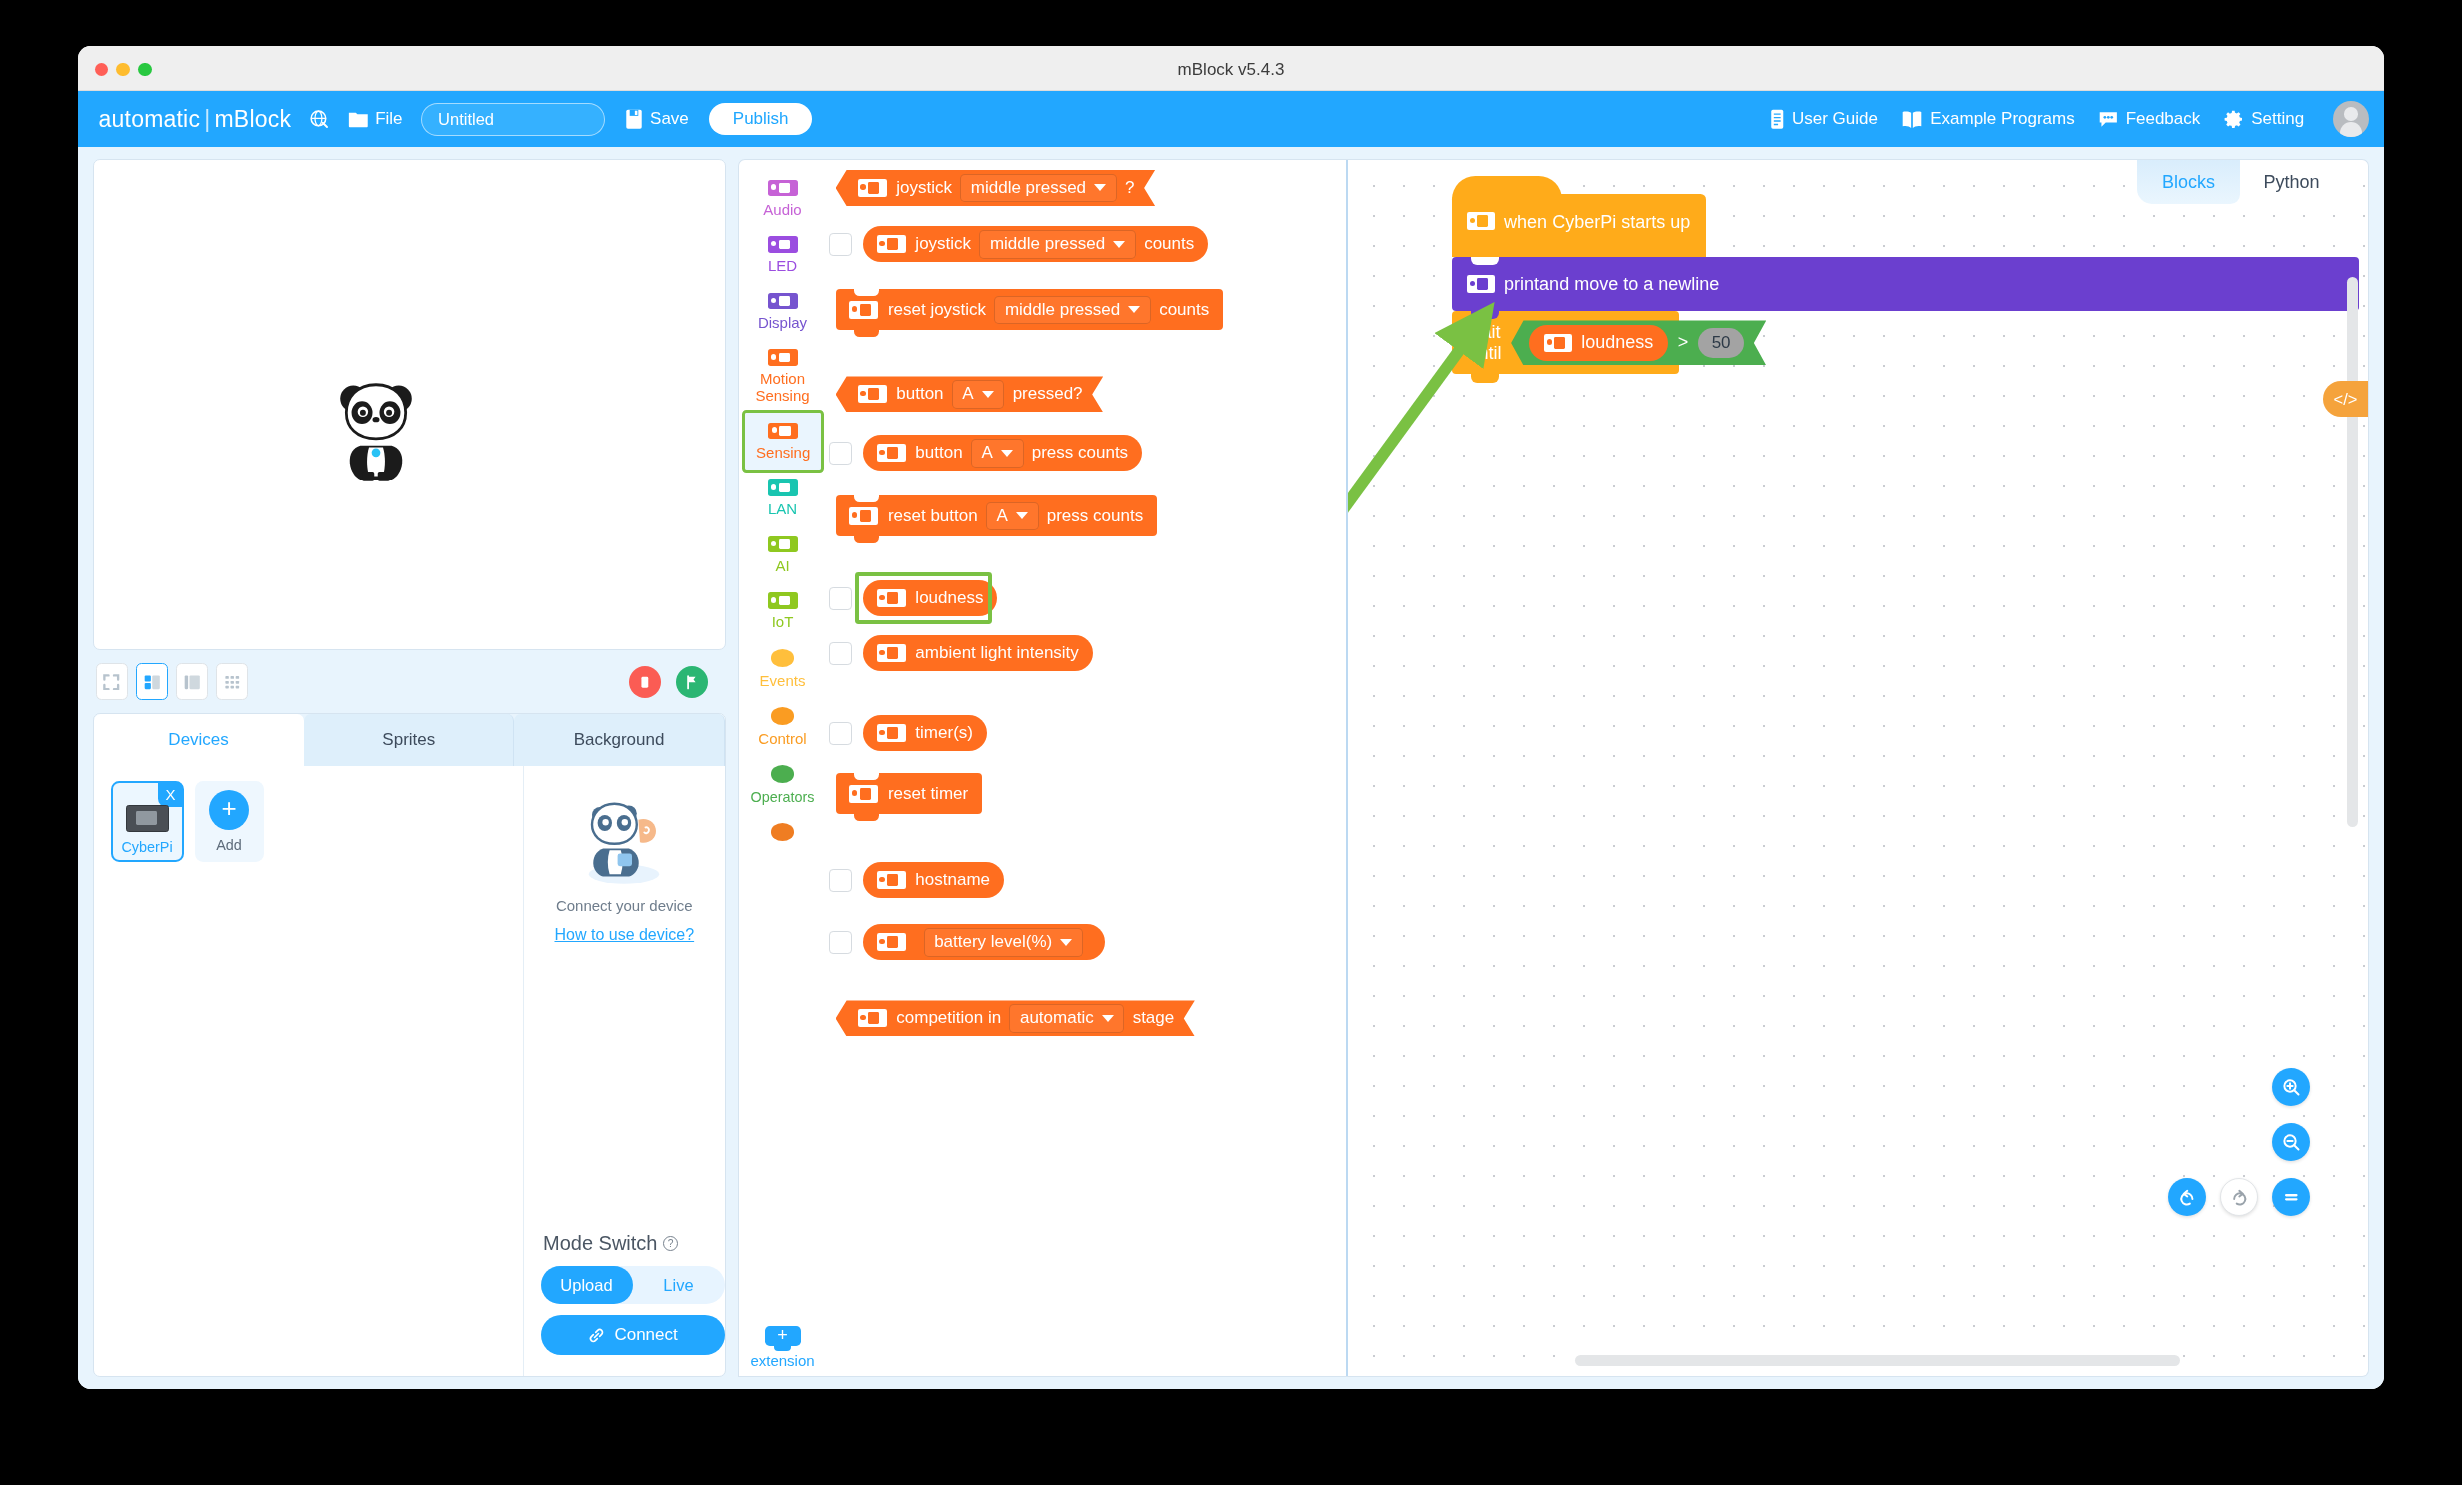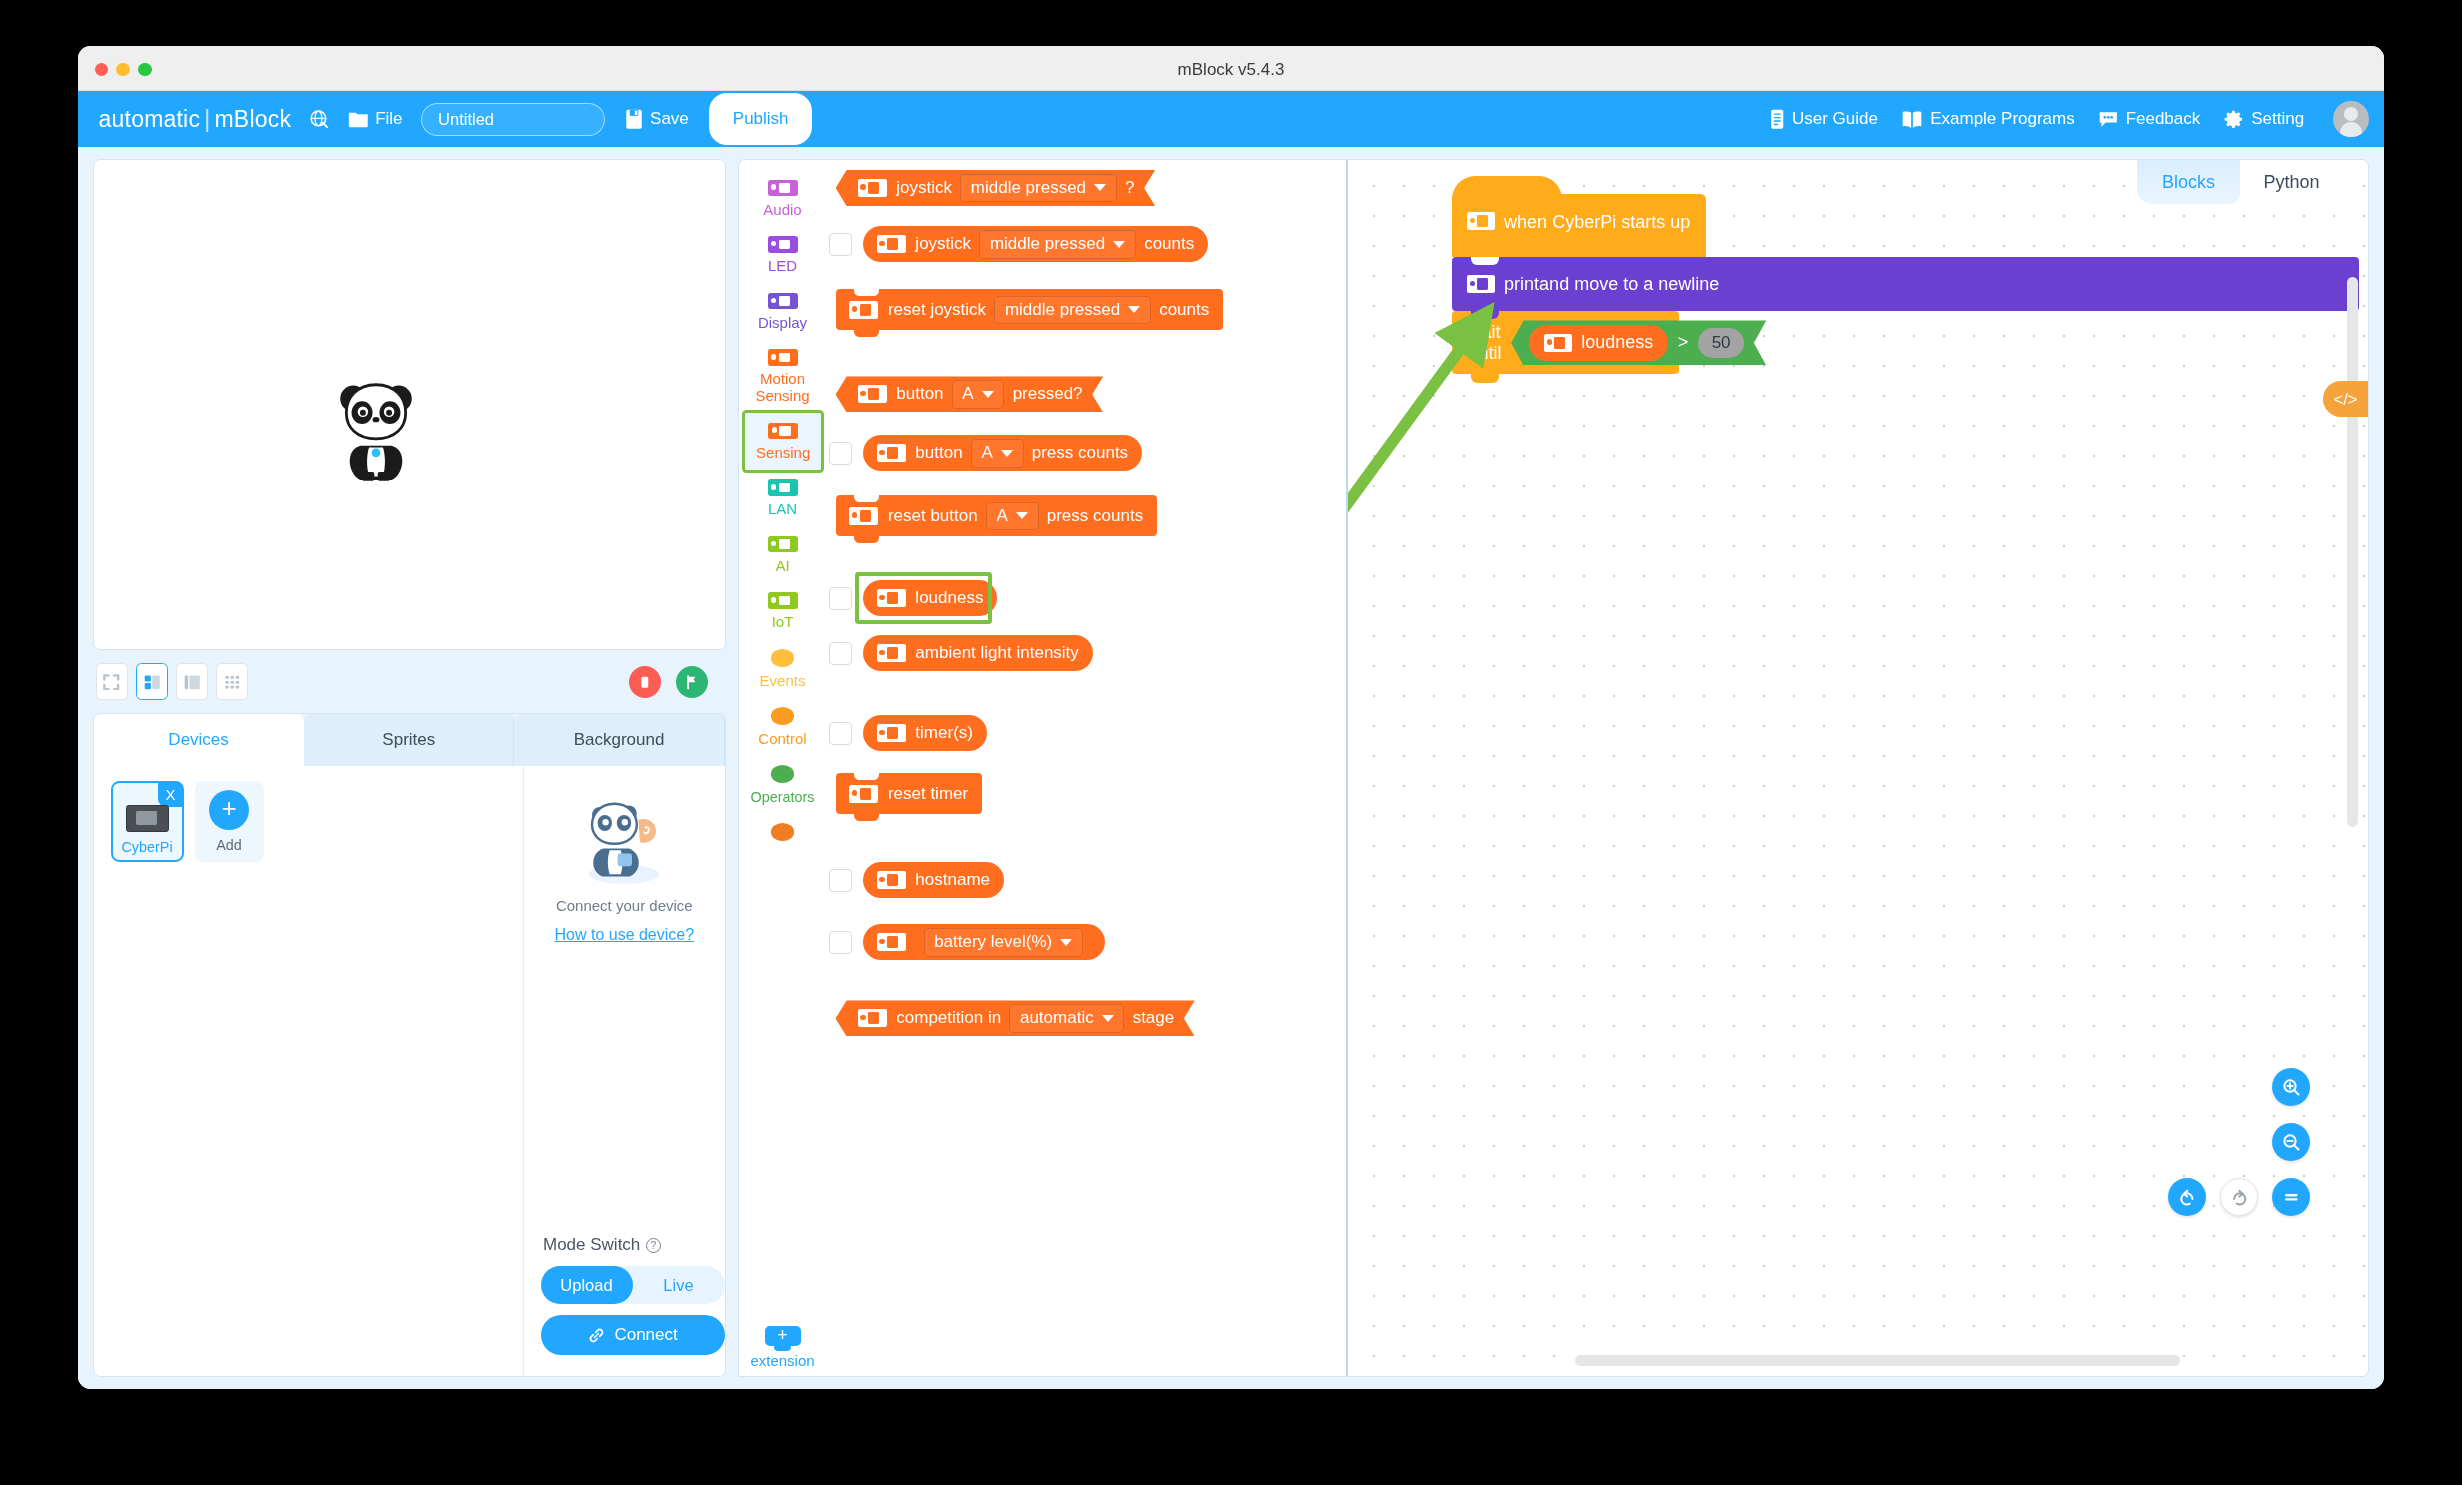--- a/index.html
+++ b/index.html
@@ -69,21 +69,21 @@
     outline: none;
     font-family: "Liberation Sans", sans-serif;
   }
   #project-name-input::placeholder { color: rgba(255,255,255,.9); }
   #save-btn { margin-left: 20.6px; }
   #publish-btn {
     margin-left: 20.6px;
     background: #fff; color: #1ea7ff;
     font-size: 17px;
     border: none; border-radius: 18px;
-    height: 52px; padding: 0 23.4px;
+    height: 32px; padding: 0 23.4px;
     cursor: pointer;
     font-family: "Liberation Sans", sans-serif;
   }
   #menubar-right {
     margin-left: auto;
     display: flex; align-items: center; gap: 23.4px;
   }
   #avatar {
     width: 36px; height: 36px; border-radius: 50%;
     background: #b9bcc0;
@@ -220,21 +220,21 @@
     padding: 25px 0 20.6px;
   }
   #connect-panda { width: 96px; height: 96px; }
   #connect-text { font-size: 15px; color: #6f7d8c; margin-top: 9.6px; }
   #how-to-link { font-size: 16px; color: #22a7ff; text-decoration: underline; margin-top: 12.4px; cursor:pointer; }
   #mode-switch-row {
     margin-top: auto;
     display: flex; align-items: center; gap: 5.5px;
     align-self: flex-start; margin-left: 19px;
   }
-  #mode-switch-label { font-size: 17px; color: #4b5663; }
+  #mode-switch-label { font-size: 20px; color: #4b5663; }
   #mode-help {
     width: 15px; height: 15px; border-radius: 50%;
     border: 1.4px solid #77828e; color: #77828e;
     font-size: 10.3px; line-height: 13px; text-align: center; cursor:pointer;
   }
   #mode-toggle {
     margin-top: 11px;
     width: 184px; height: 38px;
     background: #e7f4ff; border-radius: 20.6px;
     display: flex; align-items:center;

